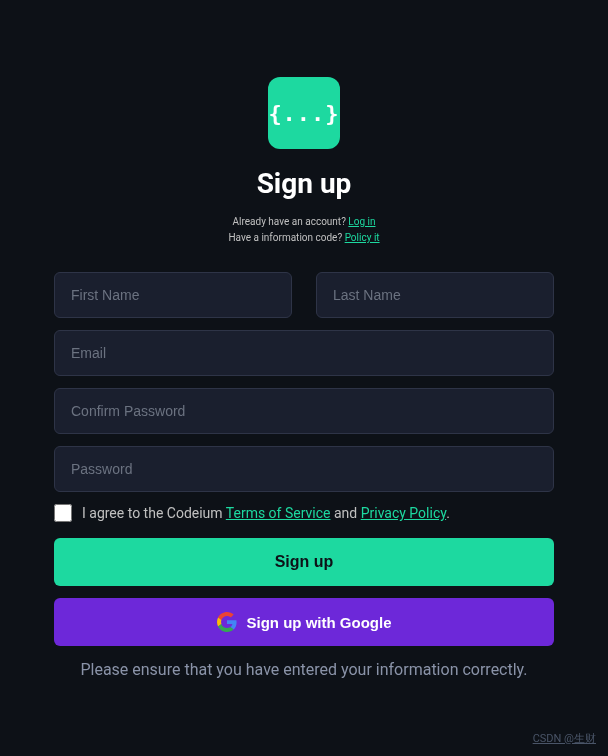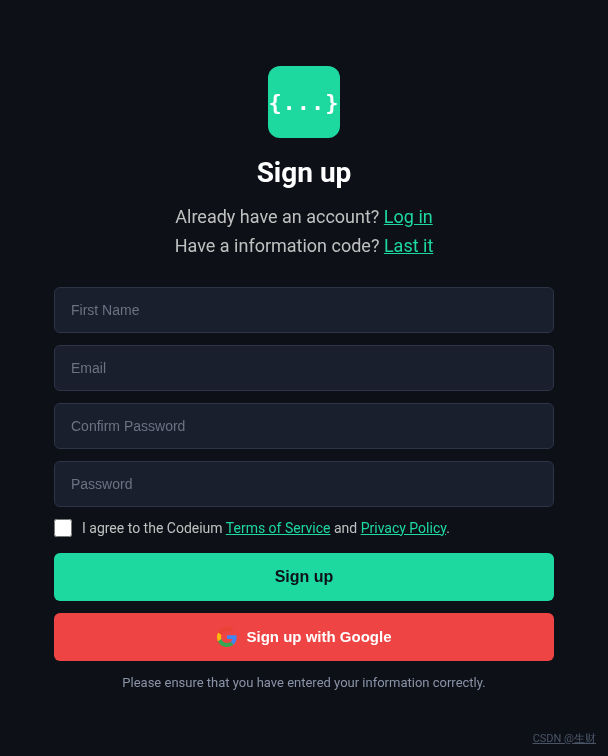--- a/index.html
+++ b/index.html
@@ -50,21 +50,21 @@
 
     .title {
       font-size: 28px;
       font-weight: 700;
       color: #ffffff;
       margin-bottom: 14px;
     }
 
     .subtitle {
       text-align: center;
-      font-size: 18px;
+      font-size: 10px;
       color: #c0c0c0;
       margin-bottom: 6px;
       line-height: 1.6;
     }
 
     .subtitle a {
       color: #1dd9a0;
       text-decoration: underline;
       cursor: pointer;
     }
@@ -133,21 +133,21 @@
       border-radius: 6px;
       padding: 15px;
       font-size: 16px;
       font-weight: 700;
       cursor: pointer;
       width: 100%;
       margin-top: 4px;
     }
 
     .btn-google {
-      background-color: #ef4444;
+      background-color: #6d28d9;
       color: #ffffff;
       border: none;
       border-radius: 6px;
       padding: 14px;
       font-size: 15px;
       font-weight: 600;
       cursor: pointer;
       width: 100%;
       display: flex;
       align-items: center;
@@ -155,21 +155,21 @@
       gap: 10px;
     }
 
     .google-icon {
       width: 20px;
       height: 20px;
       flex-shrink: 0;
     }
 
     .footer-note {
-      font-size: 13px;
+      font-size: 16px;
       color: #8a93a8;
       text-align: center;
       margin-top: 2px;
     }
 
     .watermark {
       position: absolute;
       bottom: 10px;
       right: 12px;
       font-size: 11px;
@@ -188,28 +188,29 @@
 
   <h1 class="title">Sign up</h1>
 
   <div class="subtitle">
     <div>
       <span>Already have an account?</span>
       <a>Log in</a>
     </div>
     <div>
       <span>Have a information code?</span>
-      <a>Last it</a>
+      <a>Policy it</a>
     </div>
   </div>
 
   <div class="form-section">
 
     <div class="name-row">
       <input class="input-field" type="text" placeholder="First Name" style="">
+      <input class="input-field" type="text" placeholder="Last Name" style="">
     </div>
 
     <input class="input-field" type="email" placeholder="Email" style="">
 
     <input class="input-field" type="password" placeholder="Confirm Password" style="">
 
     <input class="input-field" type="password" placeholder="Password" style="">
 
     <div class="checkbox-row">
       <input type="checkbox" style="">

